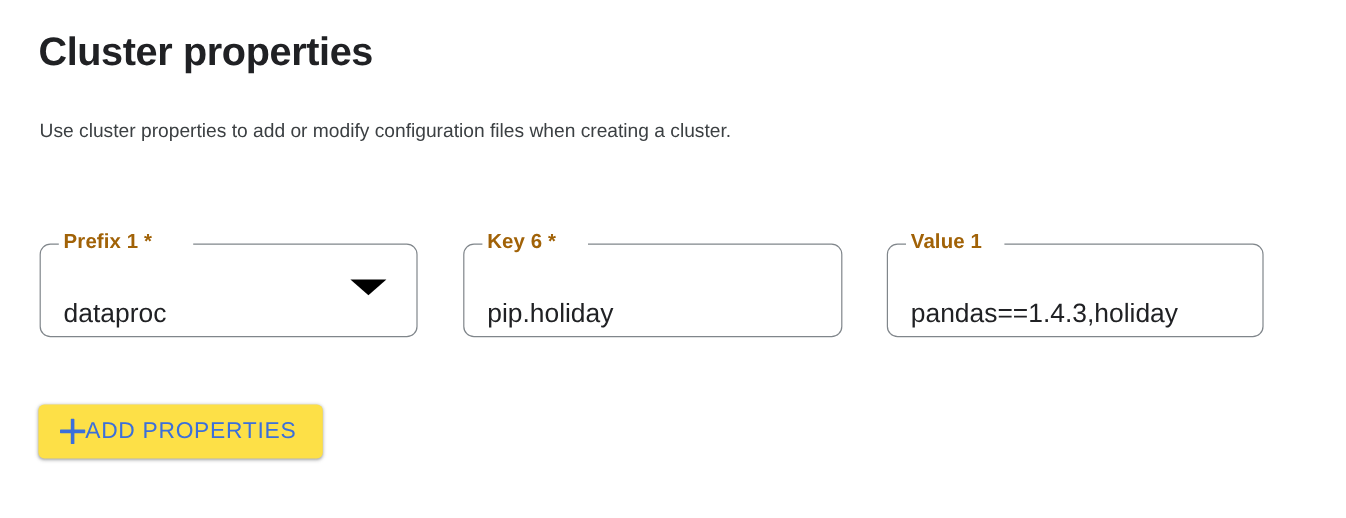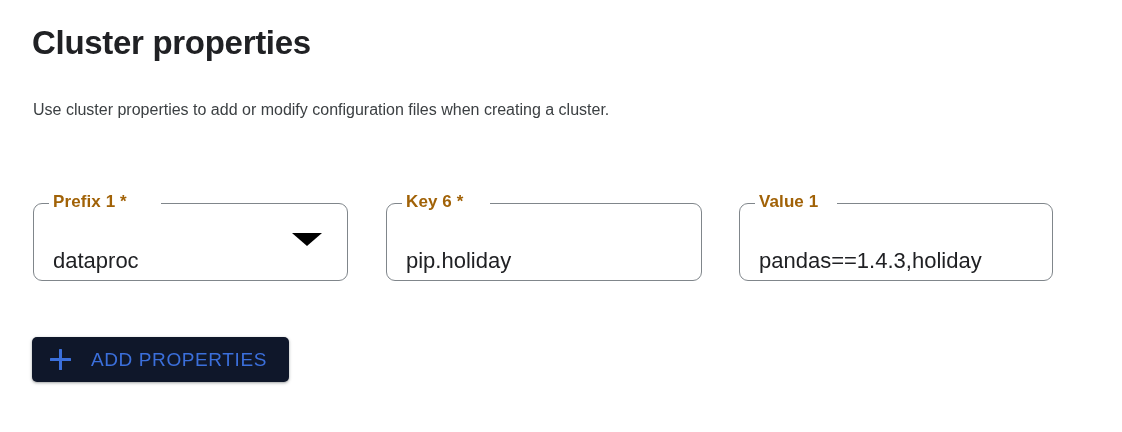--- a/index.html
+++ b/index.html
@@ -139,22 +139,22 @@
 
   
   .add-button {
     position: absolute;
     left: 32px;
     top: 337px;
     height: 45px;
     padding: 0 22px 0 18px;
     display: flex;
     align-items: center;
-    gap: 20px;
-    background: #0f172a;
+    gap: 0;
+    background: #fde047;
     border: none;
     border-radius: 5px;
     box-shadow: 0 1px 2px 0 rgba(60,64,67,.30),
                 0 1px 3px 1px rgba(60,64,67,.15);
     color: #3b6fdb;
     font-family: "Liberation Sans", sans-serif;
     font-size: 19px;
     font-weight: 500;
     letter-spacing: 0.6px;
     cursor: pointer;

